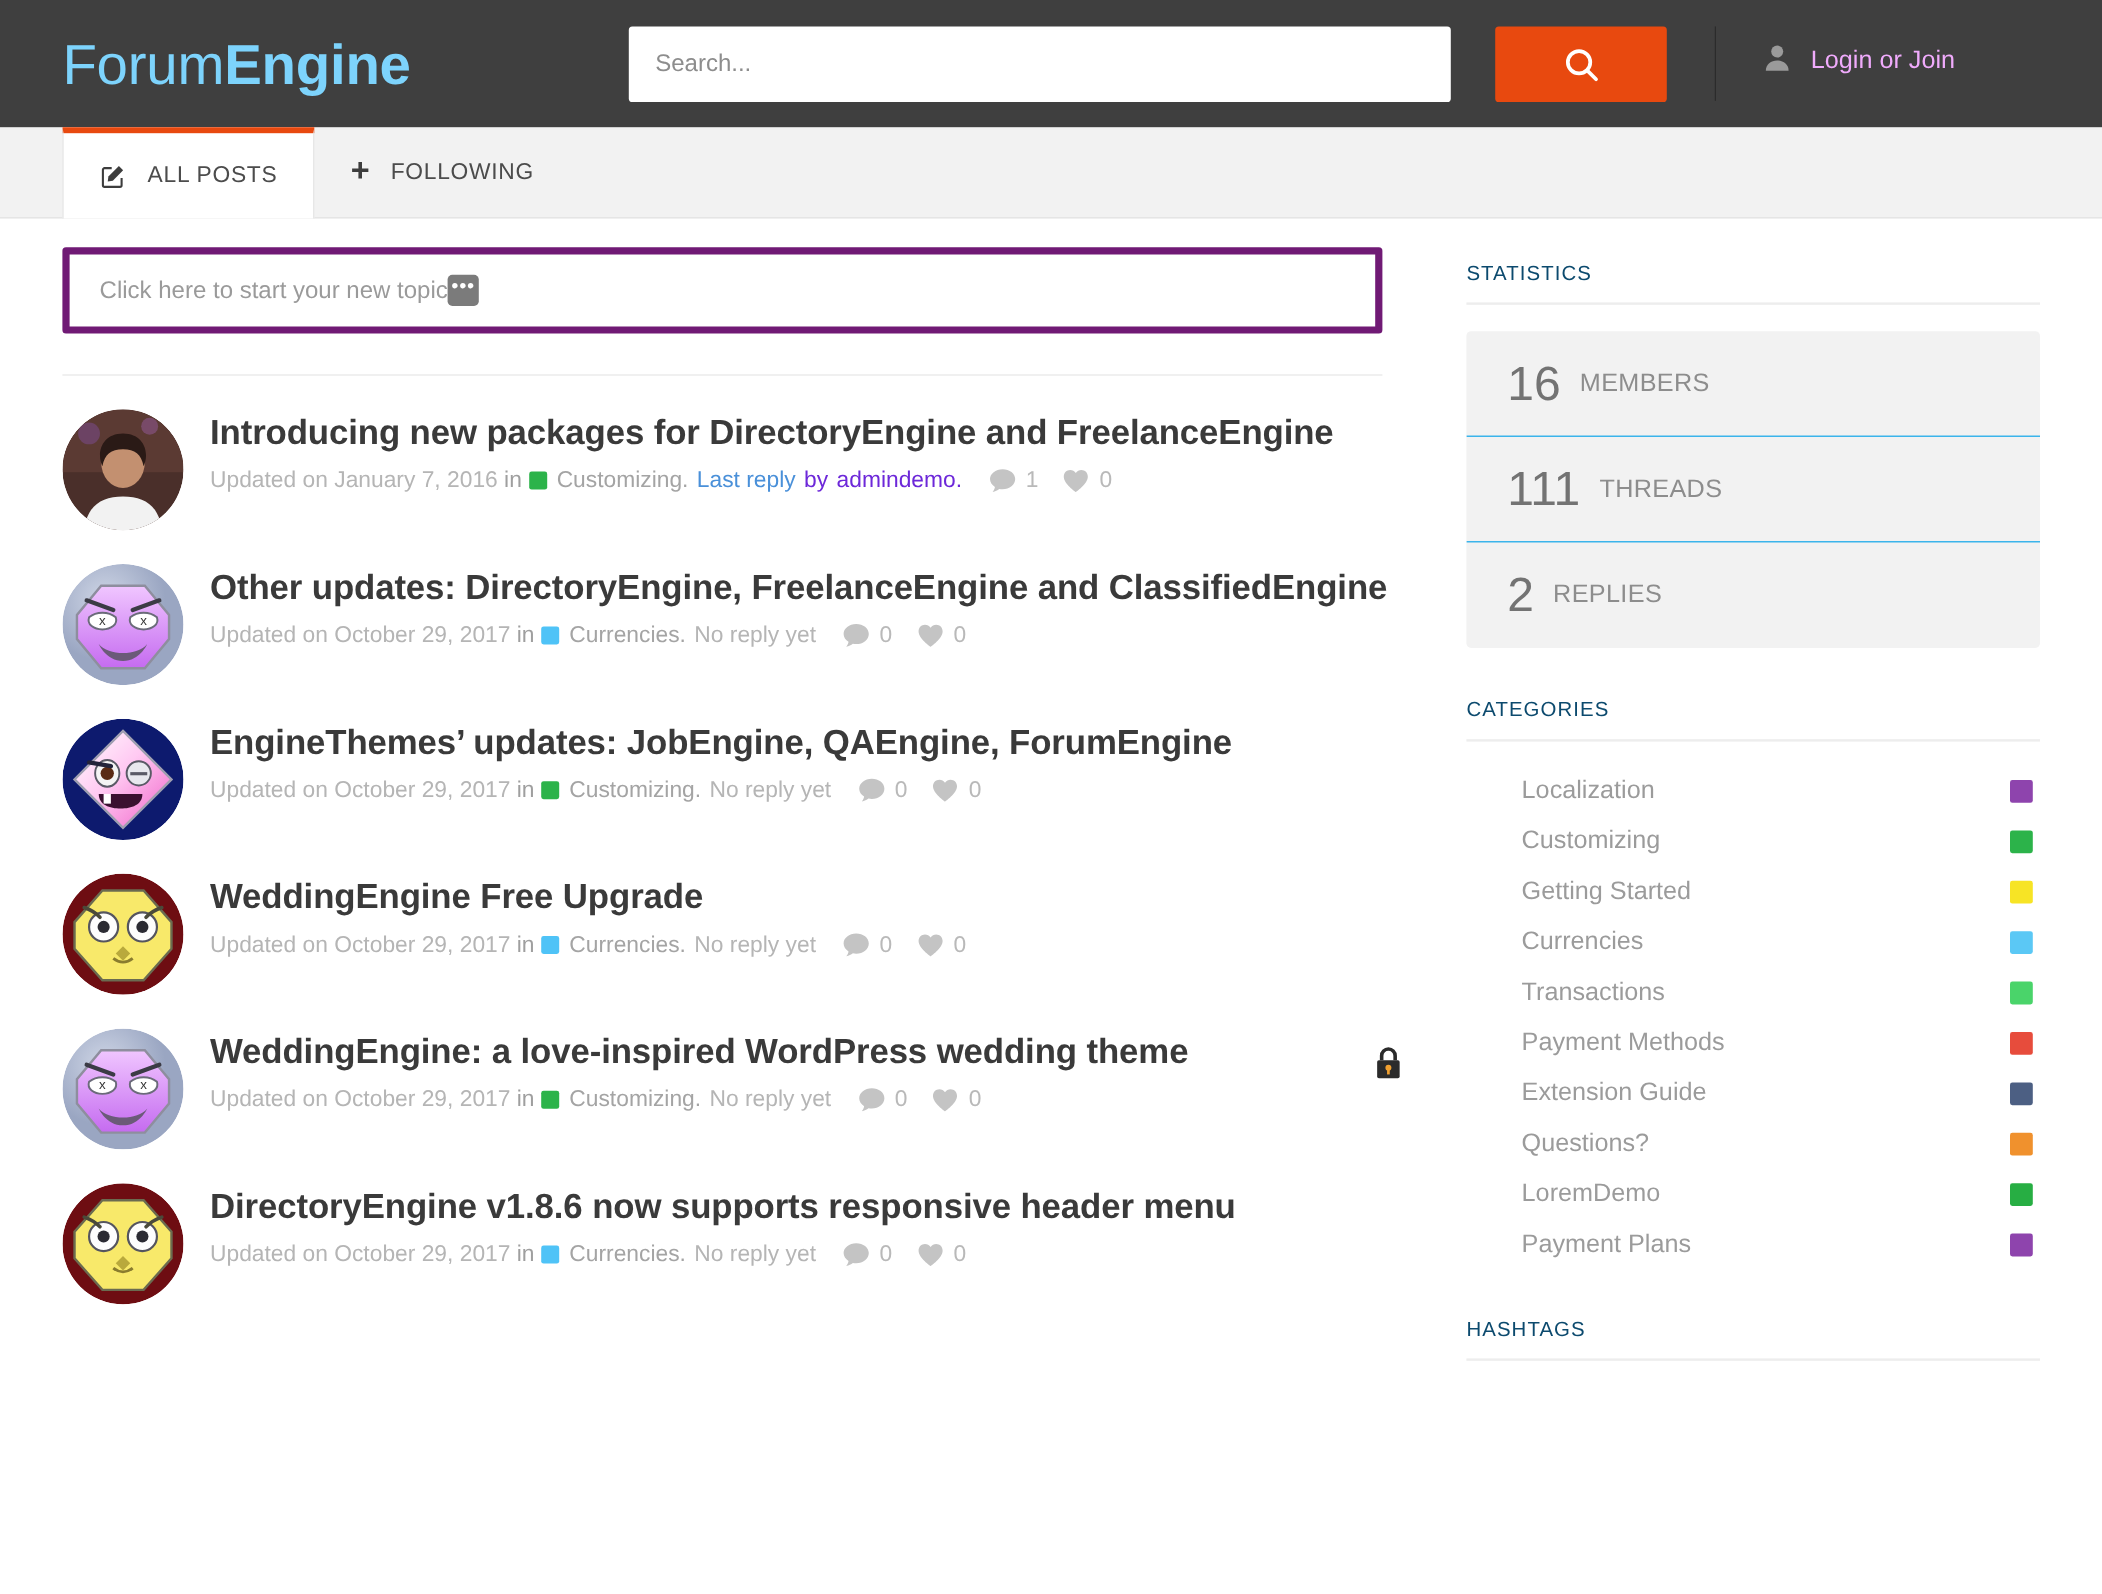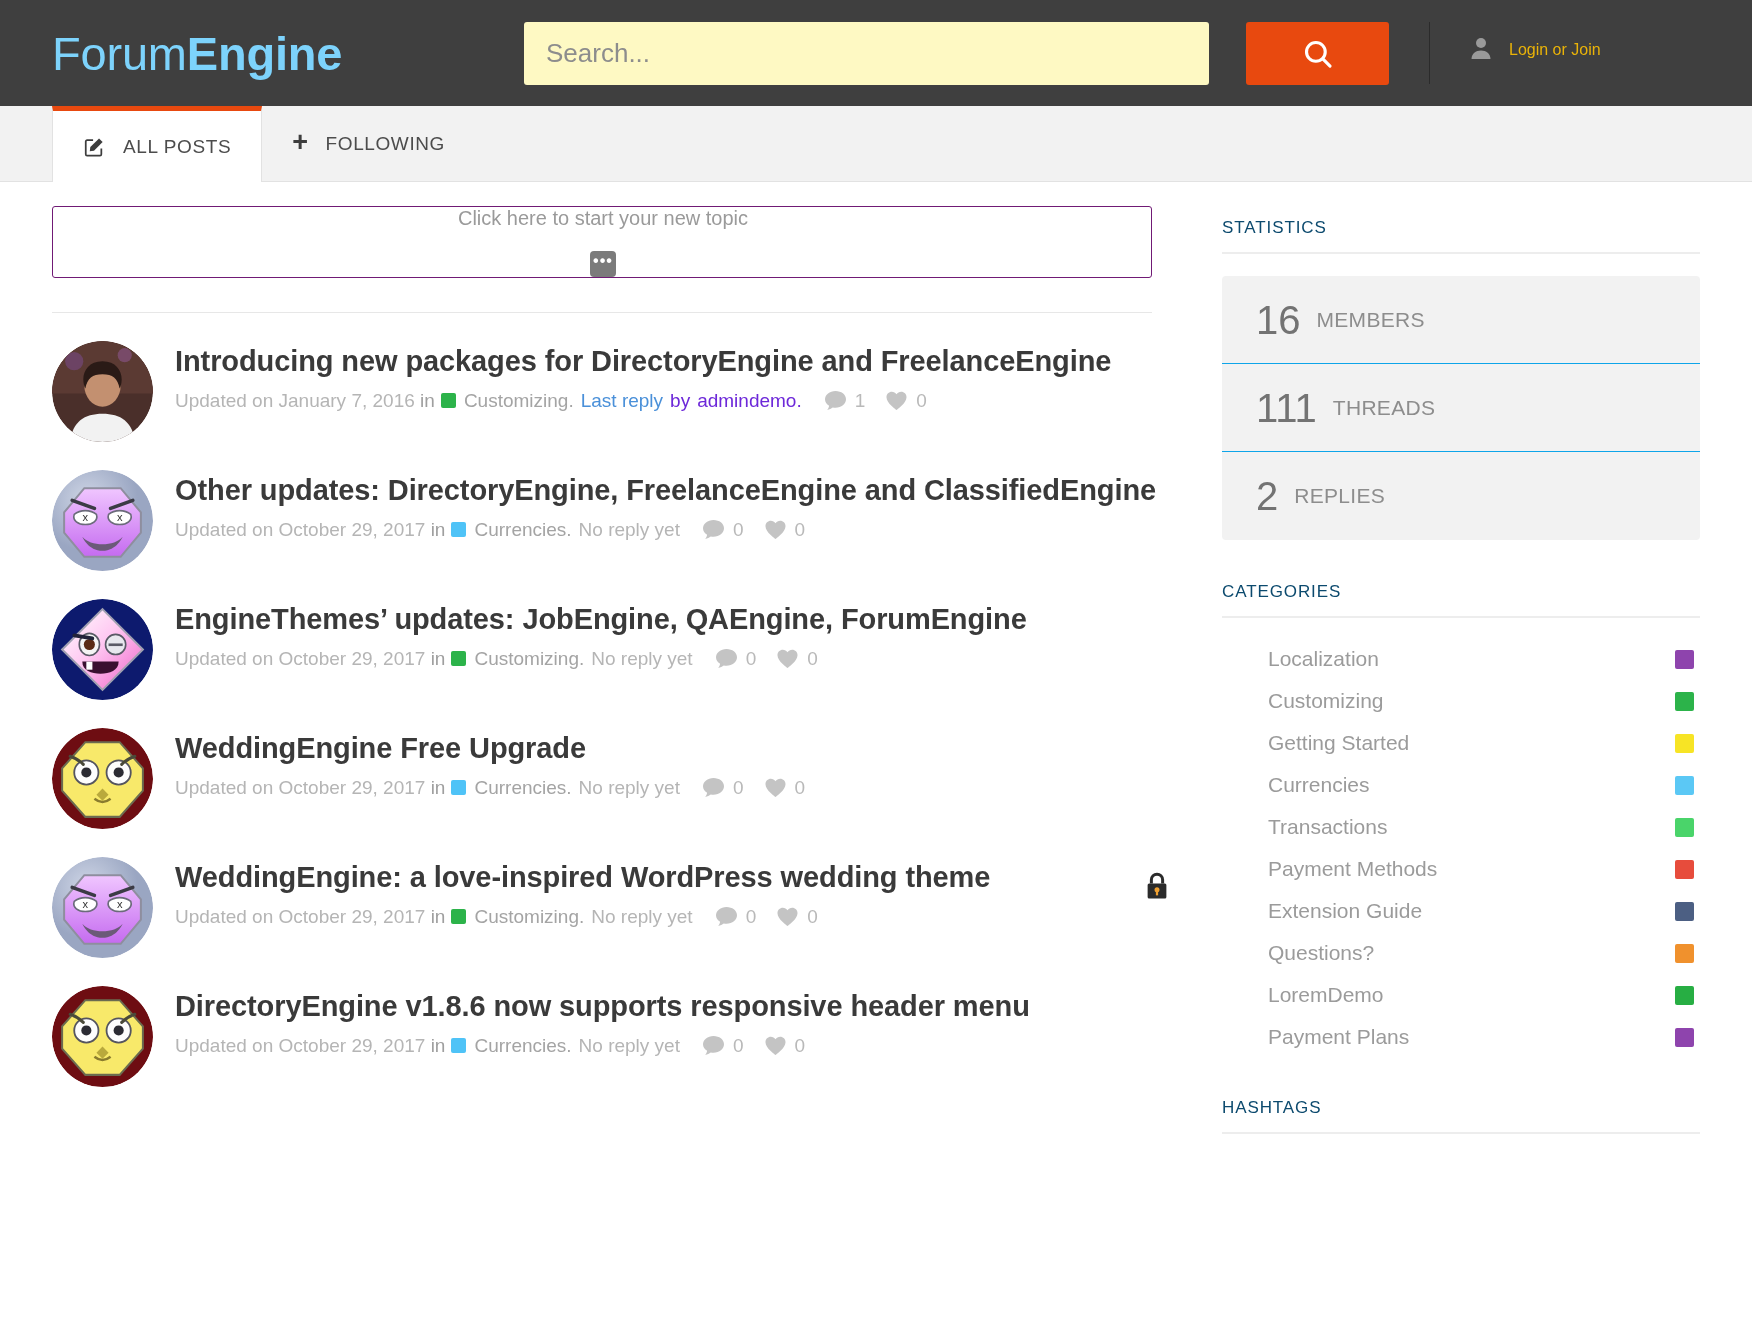--- a/index.html
+++ b/index.html
@@ -35,25 +35,25 @@
     top: 22px;
     display: flex;
     align-items: stretch;
   }
   .search-input {
     width: 685px;
     height: 63px;
     border: none;
     border-radius: 3px;
     padding: 0 22px;
-    font-size: 26px;
+    font-size: 20px;
     font-family: "Liberation Sans", sans-serif;
     color: #555;
     outline: none;
-    background: #fef9c3;
+    background: #ffffff;
   }
   .search-input::placeholder { color: #8d8d8d; }
   .search-btn {
     margin-left: 37px;
     width: 143px;
     height: 63px;
     background: #e8490f;
     border: none;
     border-radius: 3px;
     cursor: pointer;
@@ -75,22 +75,22 @@
   .login-area {
     position: absolute;
     left: 1470px;
     top: 36px;
     display: flex;
     align-items: center;
     cursor: pointer;
   }
   .login-area .user-icon { margin-right: 17px; display: block; }
   .login-label {
-    font-size: 16px;
-    color: #eab308;
+    font-size: 21px;
+    color: #f0abfc;
     white-space: nowrap;
   }
 
   
   .tabbar {
     height: 76px;
     background: #f2f2f2;
     border-bottom: 1px solid #e2e2e2;
     display: flex;
     align-items: stretch;
@@ -135,29 +135,27 @@
   }
   .sidebar {
     width: 562px;
     padding: 36px 52px 0 32px;
   }
 
   
   .newtopic {
     margin-top: 24px;
     height: 72px;
-    border: 1px solid #701a75;
+    border: 6px solid #701a75;
     border-radius: 3px;
     display: flex;
     align-items: center;
-    justify-content: space-between;
     padding: 0 23px 0 25px;
     width: 1100px;
     cursor: text;
-    flex-direction: column;
   }
   .newtopic-ph { font-size: 20px; color: #9a9a9a; }
   .newtopic-more {
     width: 26px; height: 26px;
     background: #7b7b7b;
     border-radius: 4px;
     display: flex; align-items: center; justify-content: center;
     cursor: pointer;
   }
   .newtopic-more span {

